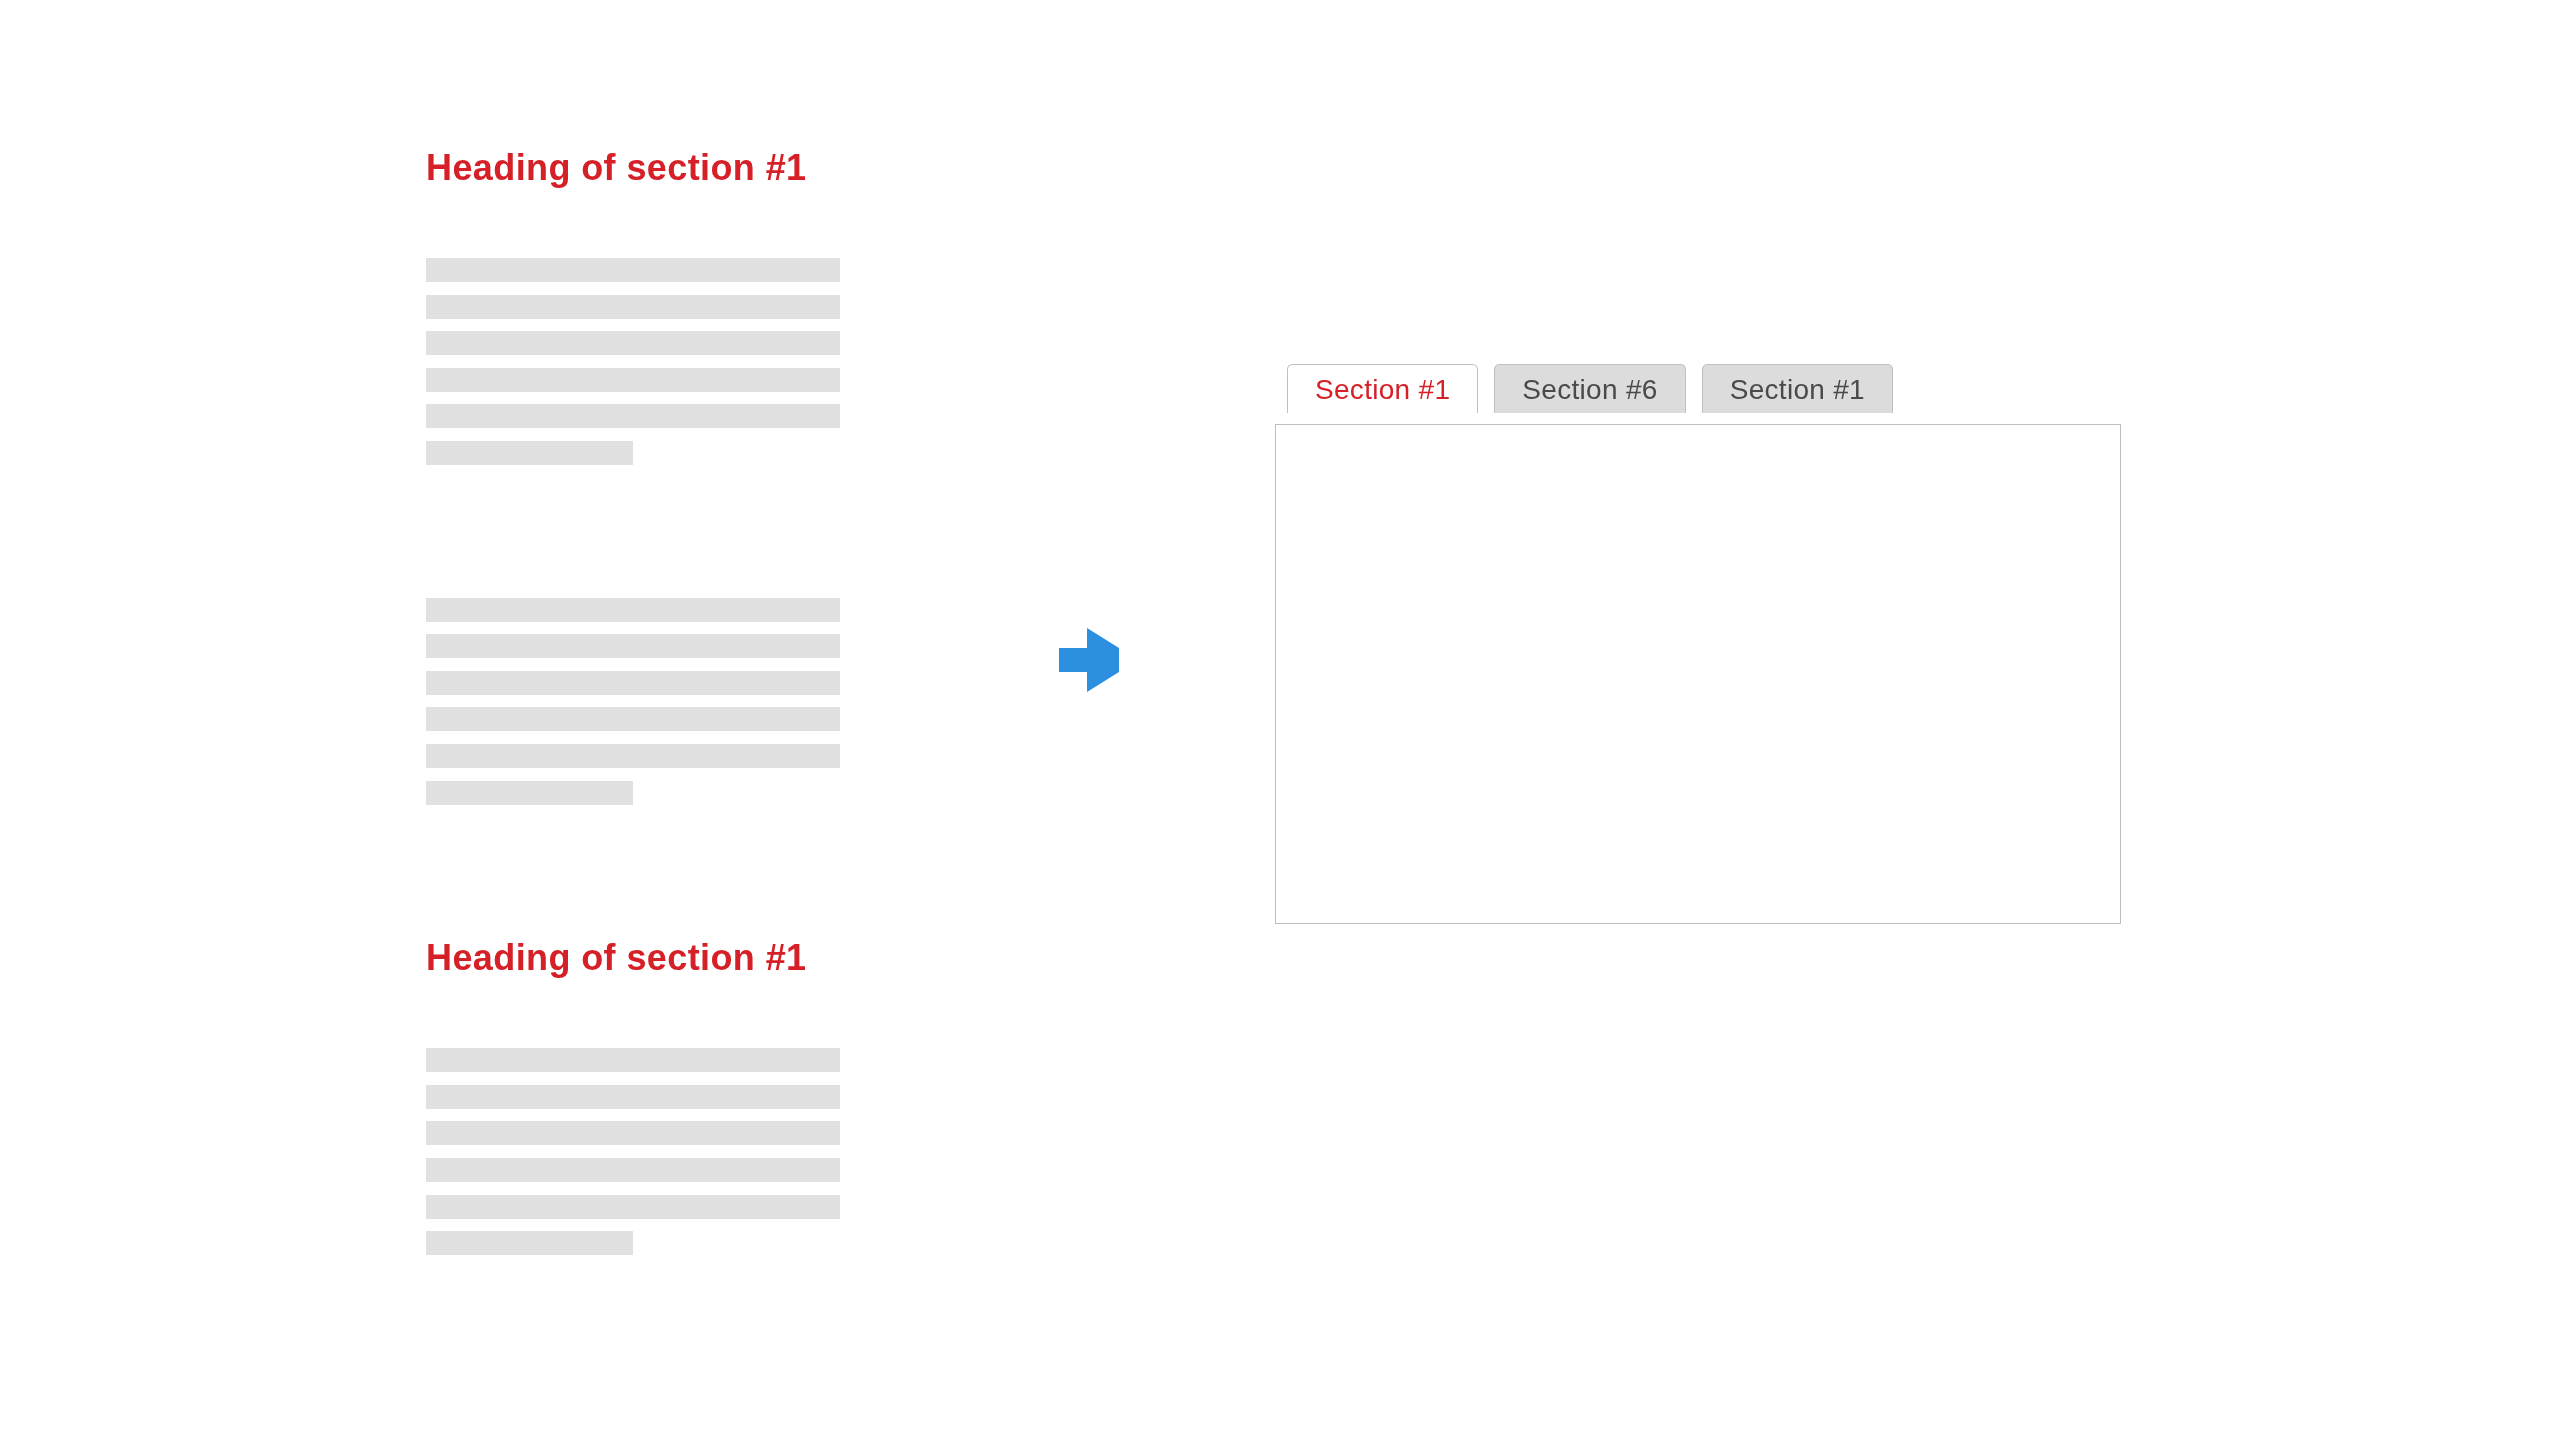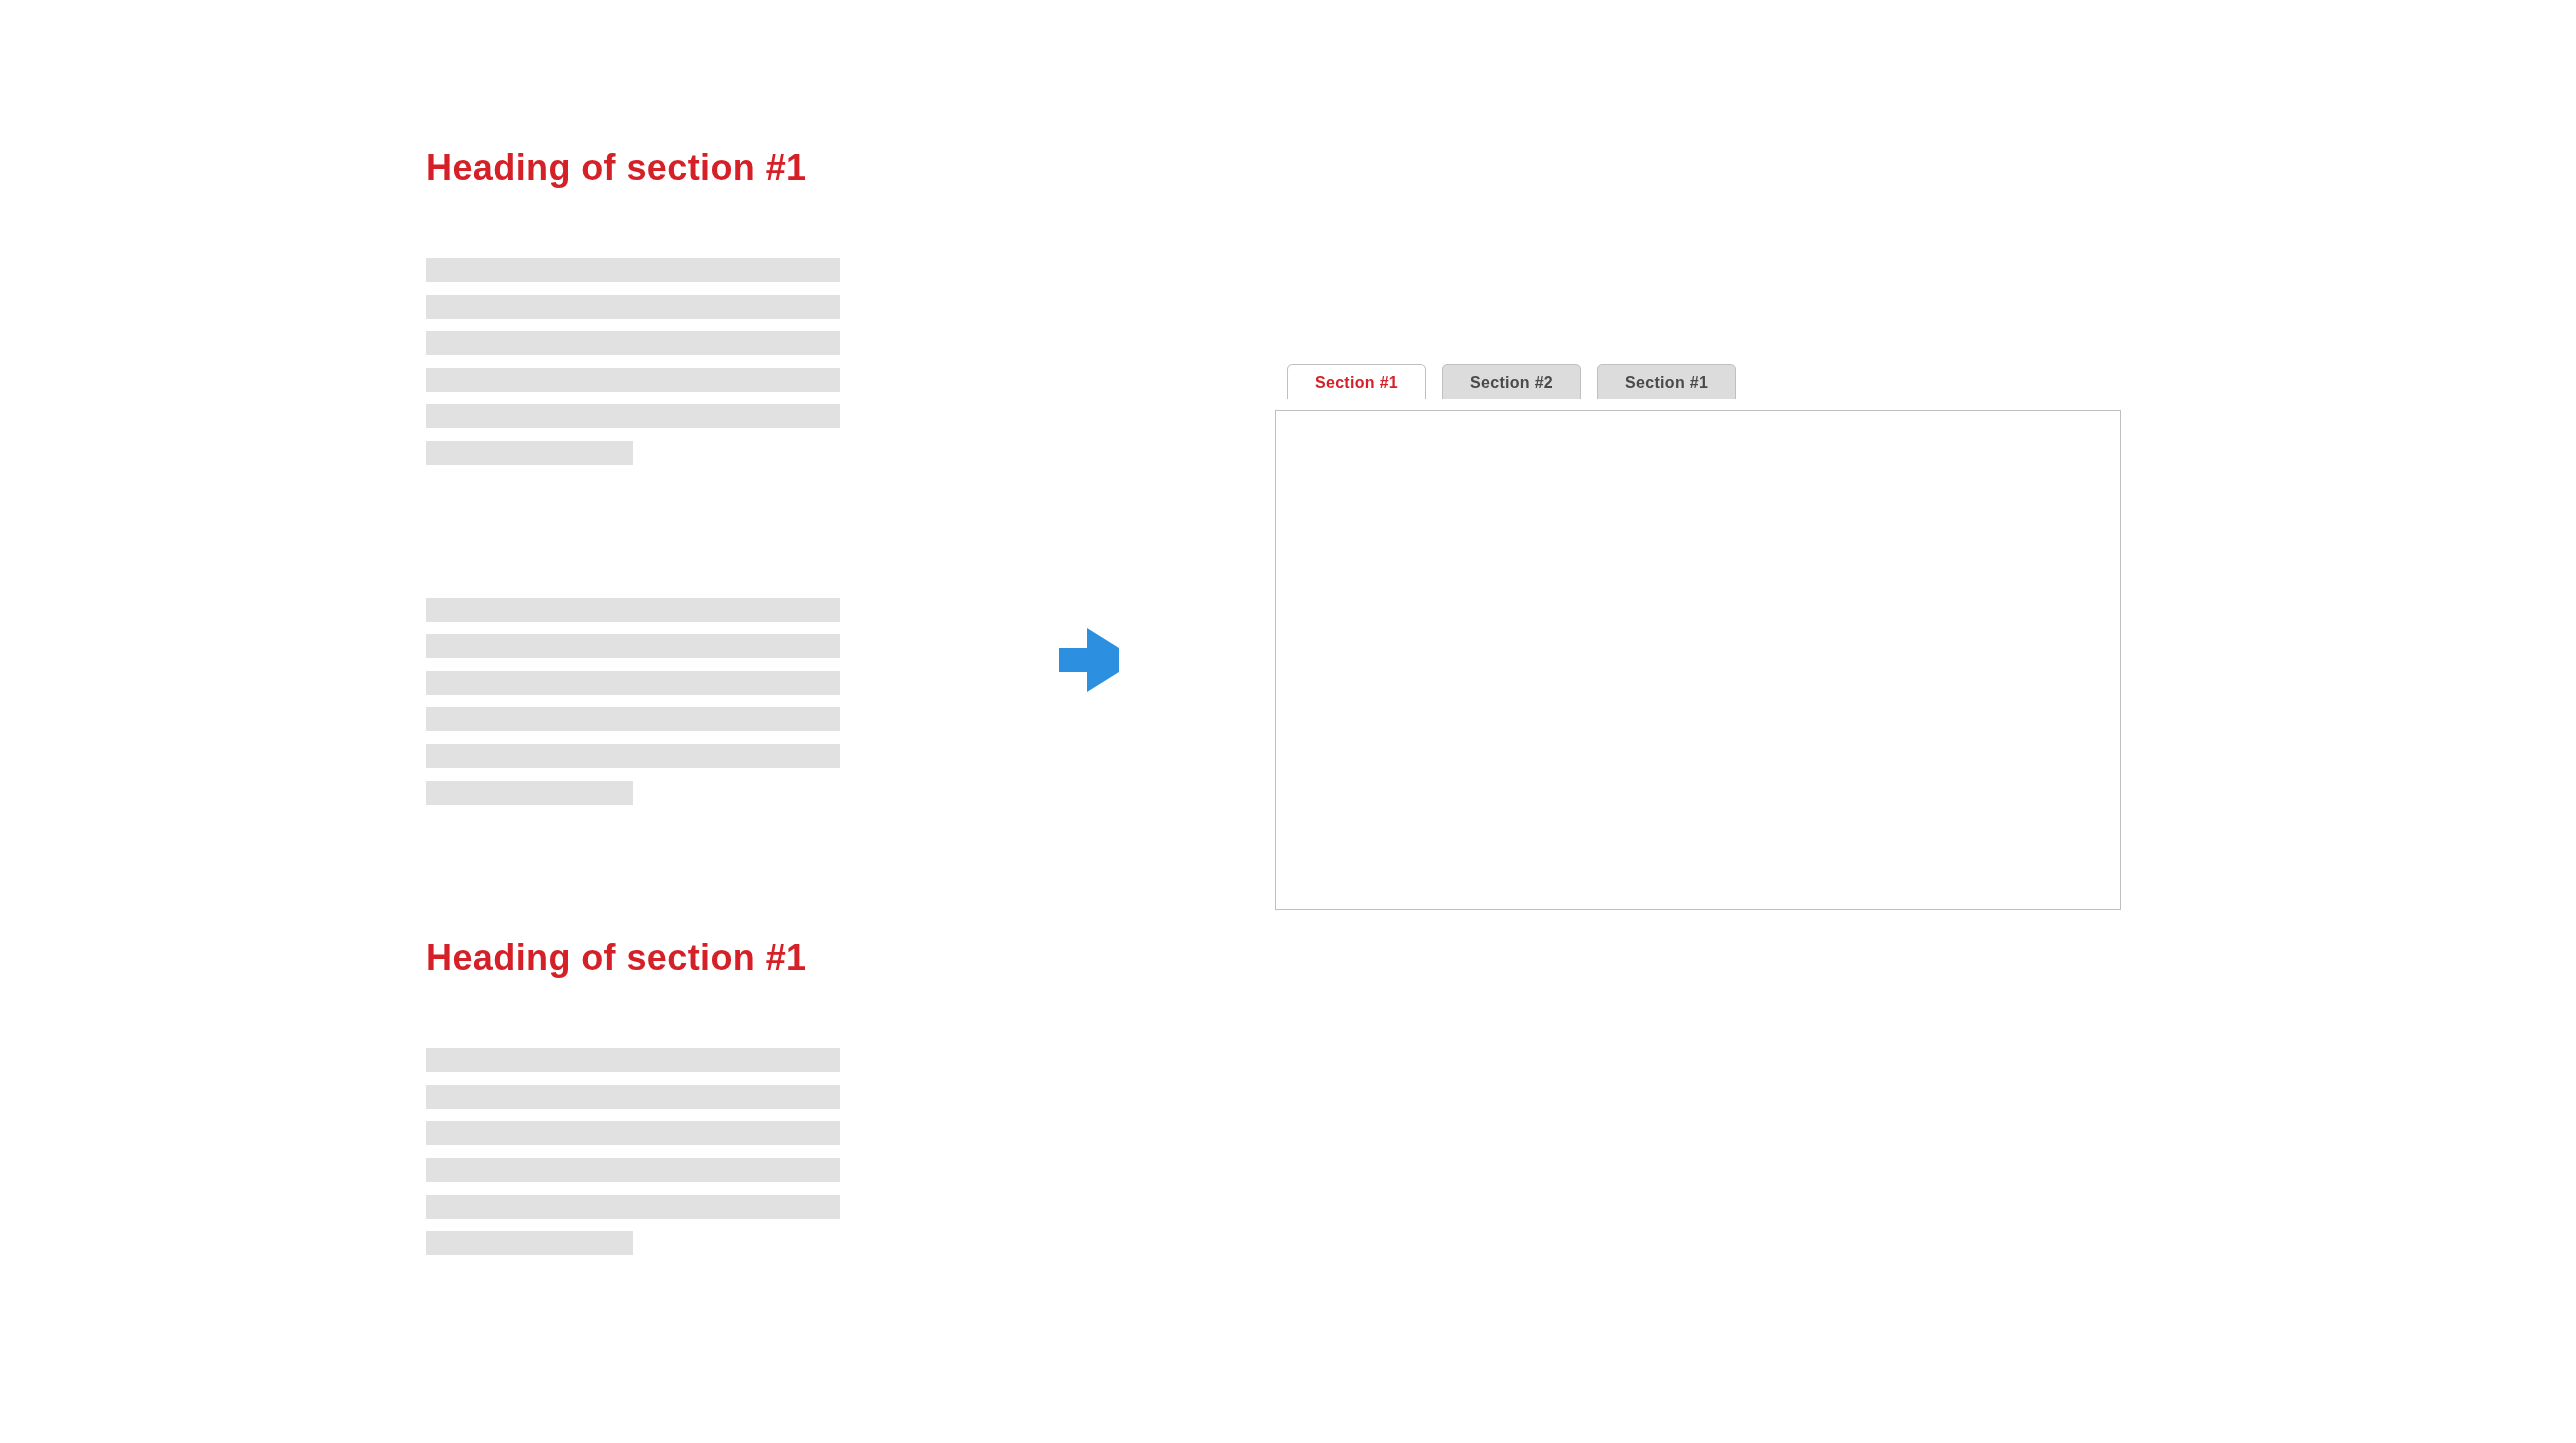--- a/index.html
+++ b/index.html
@@ -73,22 +73,22 @@
     display: flex;
     gap: 16px;
     align-items: flex-end;
   }
   .tab {
     border: 0.9px solid #bfbfbf;
     border-bottom: none;
     border-top-left-radius: 5.4px;
     border-top-right-radius: 5.4px;
     padding: 9px 27px 7.2px;
-    font-size: 16px;
-    font-weight: 700;
+    font-size: 28px;
+    font-weight: 400;
     color: #4a4a4a;
     background: #dcdcdc;
     letter-spacing: 0.3px;
     font-stretch: condensed;
   }
   .tab.active {
     background: #ffffff;
     color: #d62027;
     position: relative;
     z-index: 2;
@@ -158,20 +158,20 @@
   </div>
 
   <div class="arrow">
     <div class="arrow-shaft"></div>
     <div class="arrow-head"></div>
   </div>
 
   <div class="tab-panel">
     <div class="tab-strip">
       <div class="tab active">Section #1</div>
-      <div class="tab">Section #2</div>
+      <div class="tab">Section #6</div>
       <div class="tab">Section #1</div>
     </div>
     <div class="tab-content"></div>
   </div>
 
 </div>
 
 
 </body></html>

